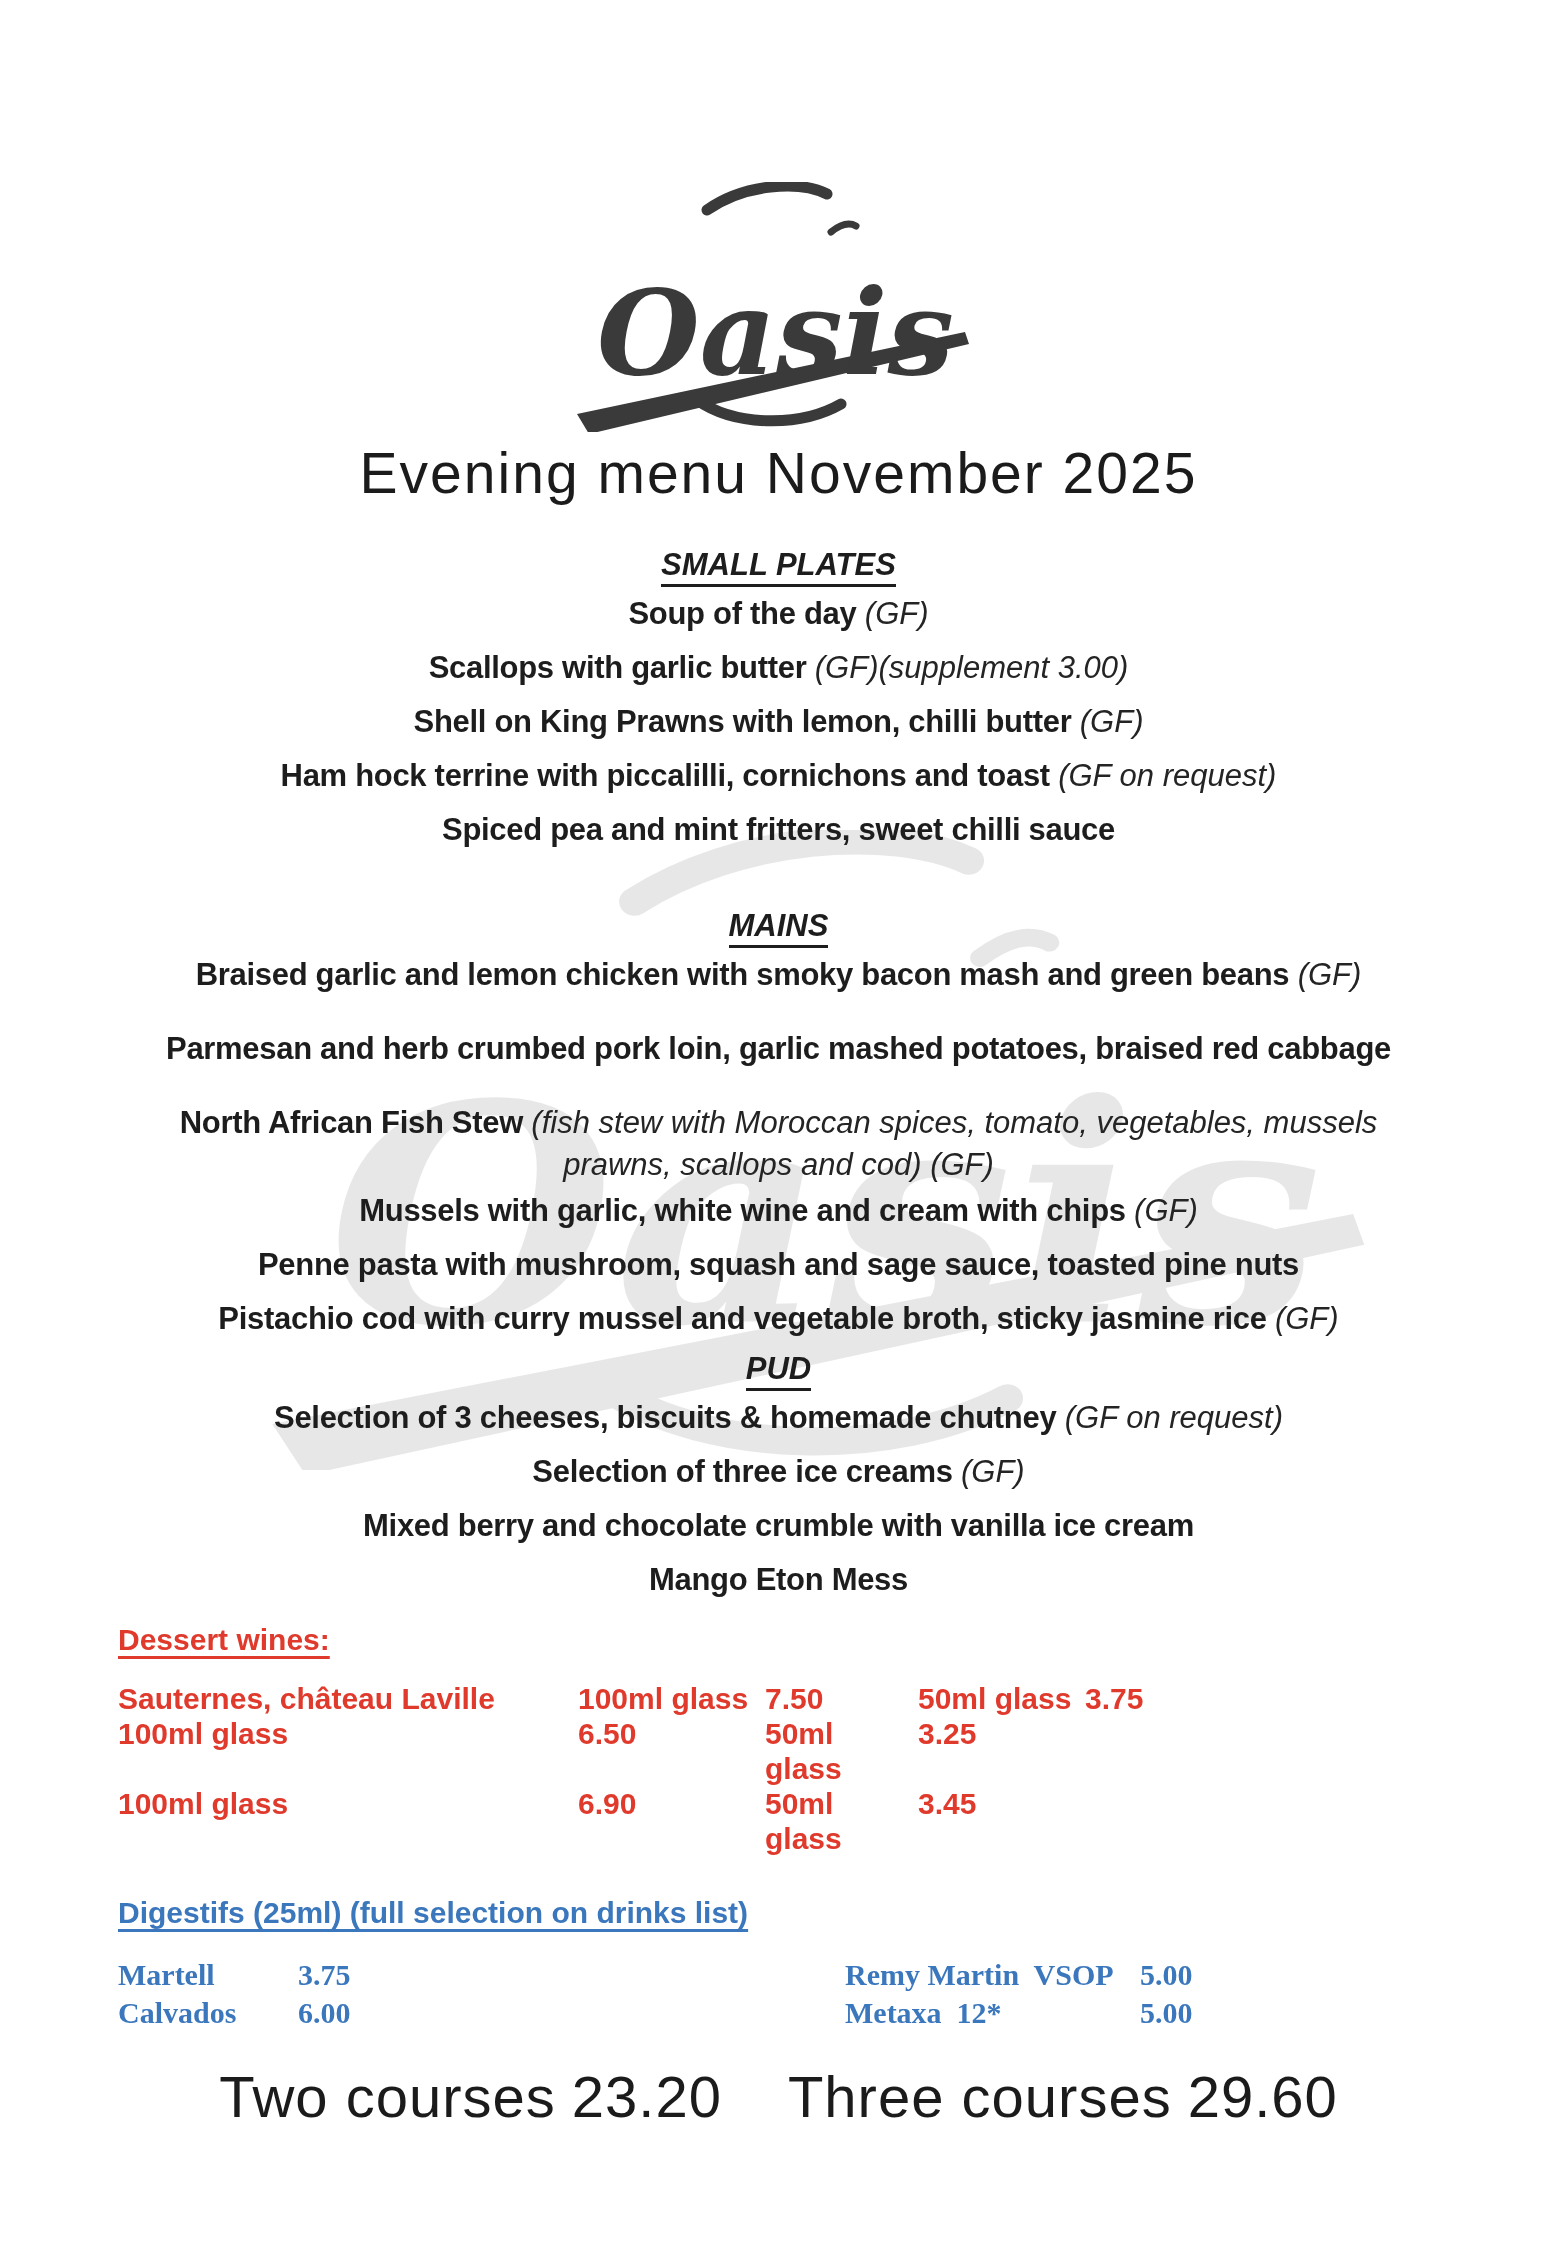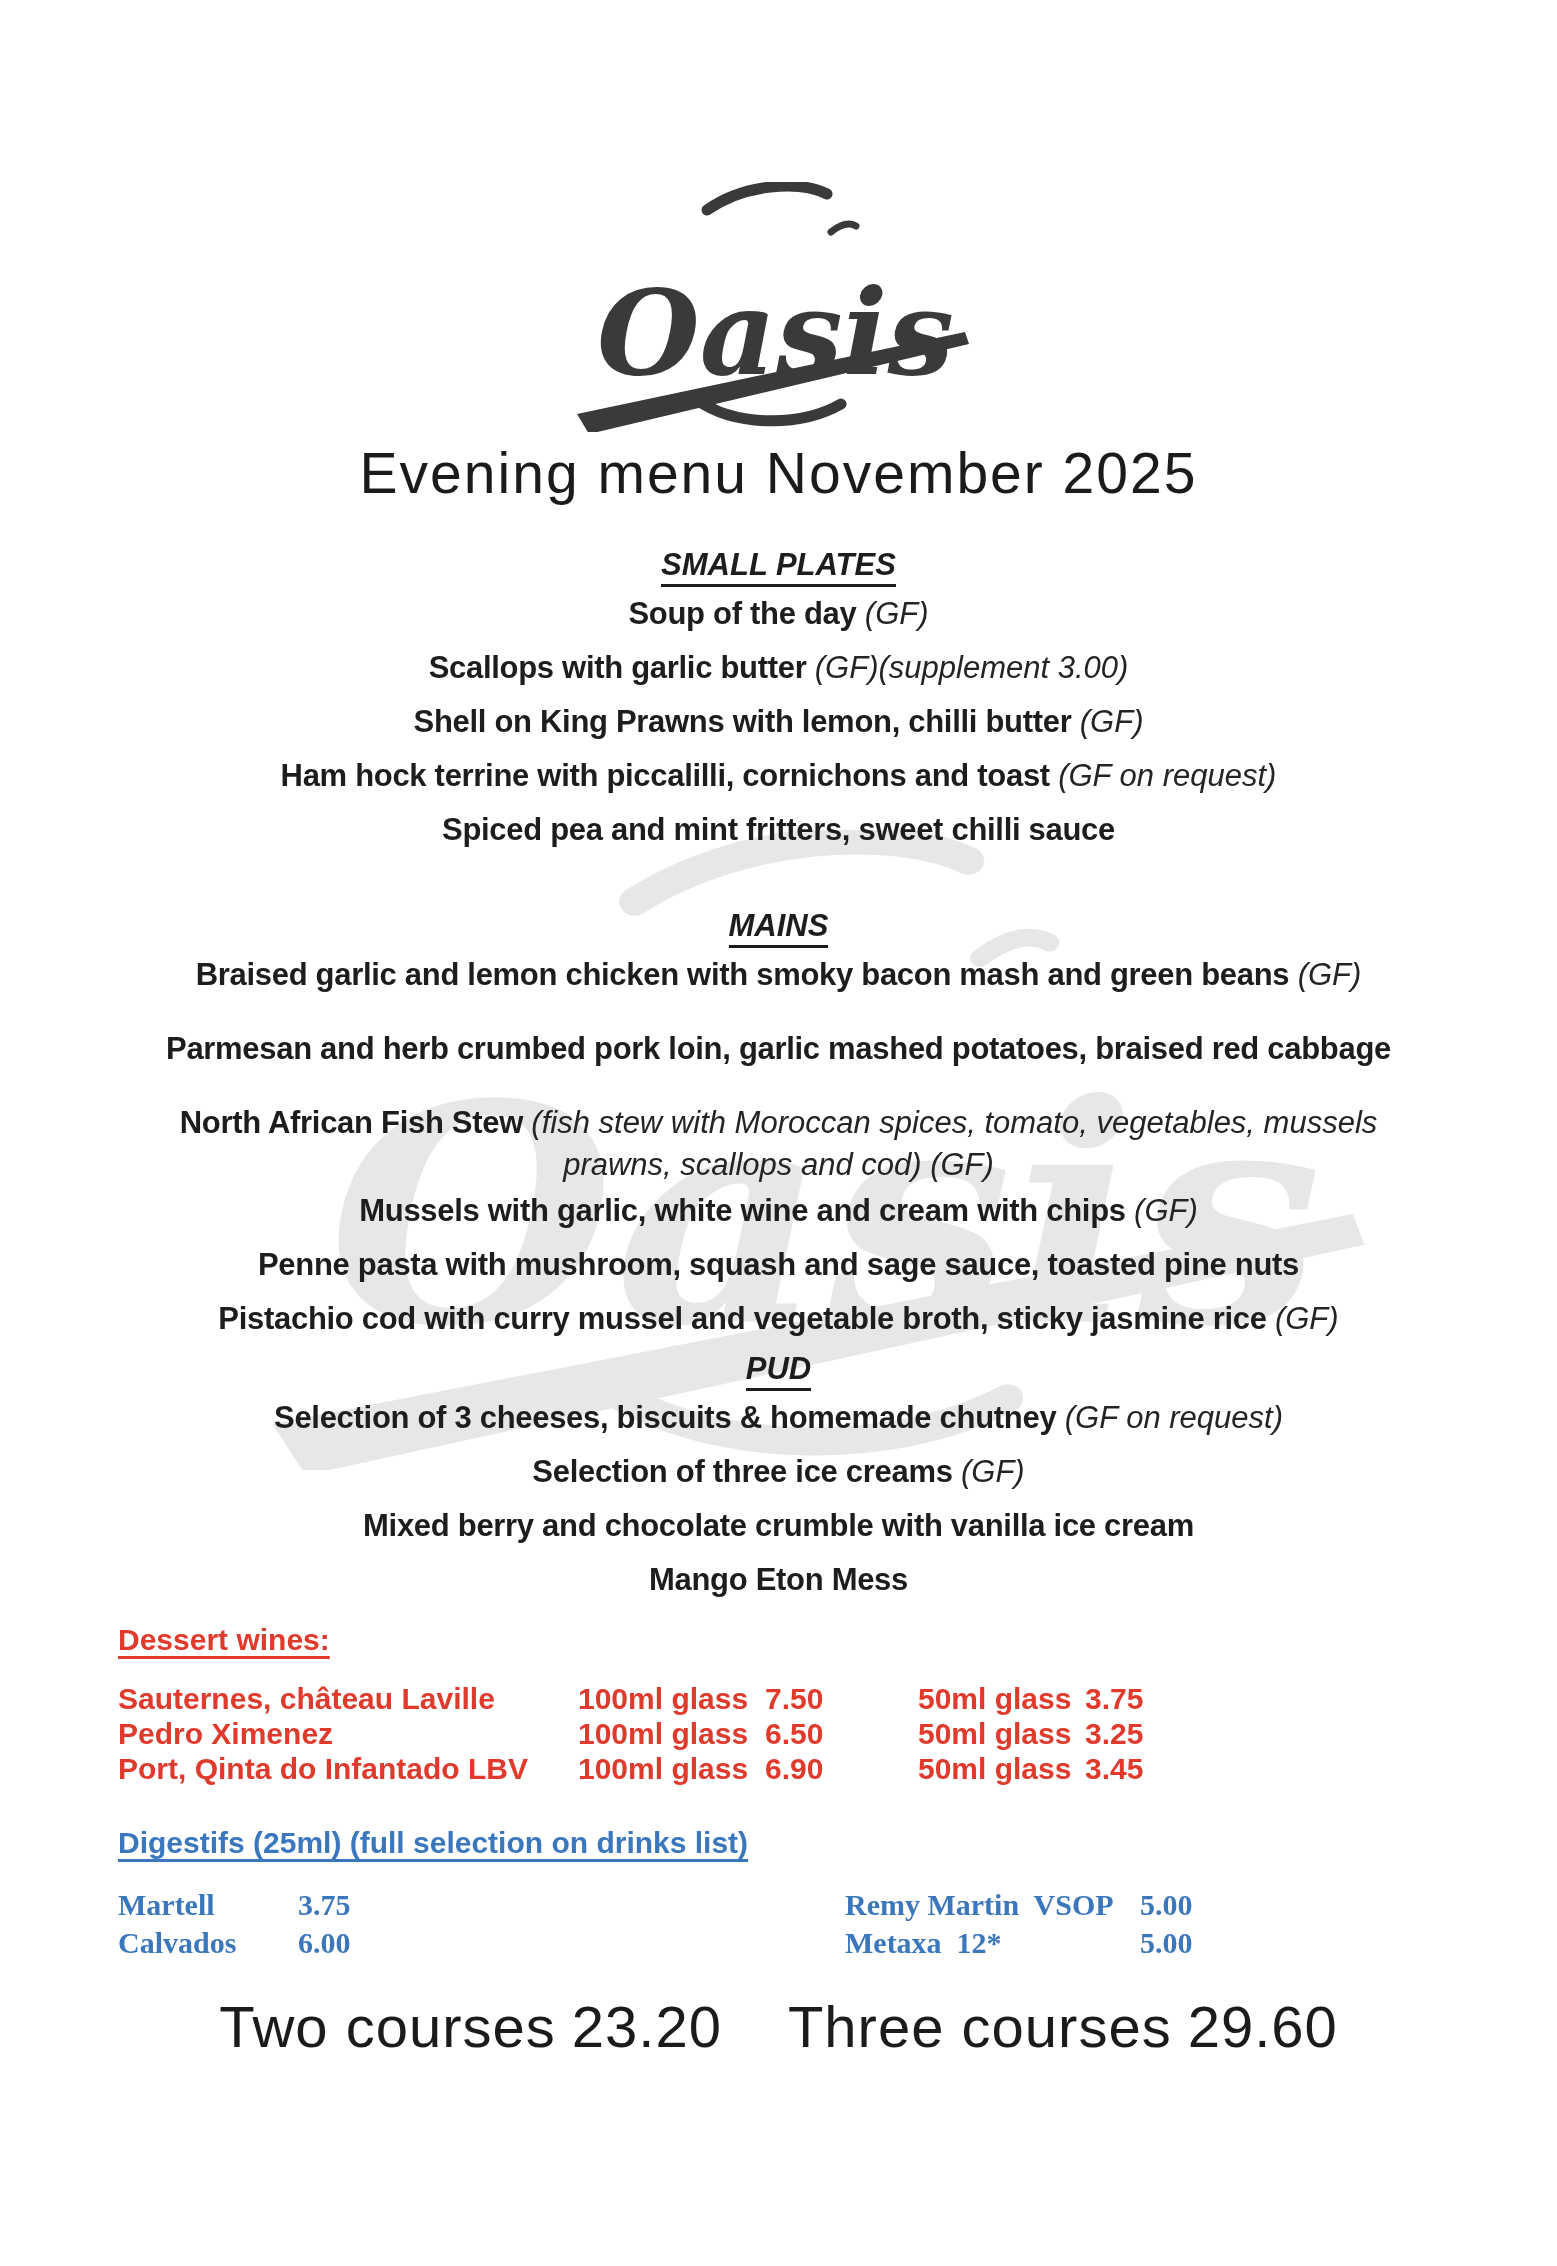--- a/index.html
+++ b/index.html
@@ -120,28 +120,26 @@
       <div class="wines-head">Dessert wines:</div>
       <div class="wine-rows">
         <div class="wine-row">
           <span>Sauternes, château Laville</span>
           <span>100ml glass</span>
           <span>7.50</span>
           <span>50ml glass</span>
           <span>3.75</span>
         </div>
         <div class="wine-row">
-          <span>Pedro Ximenez</span>
           <span>100ml glass</span>
           <span>6.50</span>
           <span>50ml glass</span>
           <span>3.25</span>
         </div>
         <div class="wine-row">
-          <span>Port, Qinta do Infantado LBV</span>
           <span>100ml glass</span>
           <span>6.90</span>
           <span>50ml glass</span>
           <span>3.45</span>
         </div>
       </div>
     </div>
 
     <div class="dig">
       <div class="dig-head">Digestifs (25ml) (full selection on drinks list)</div>

